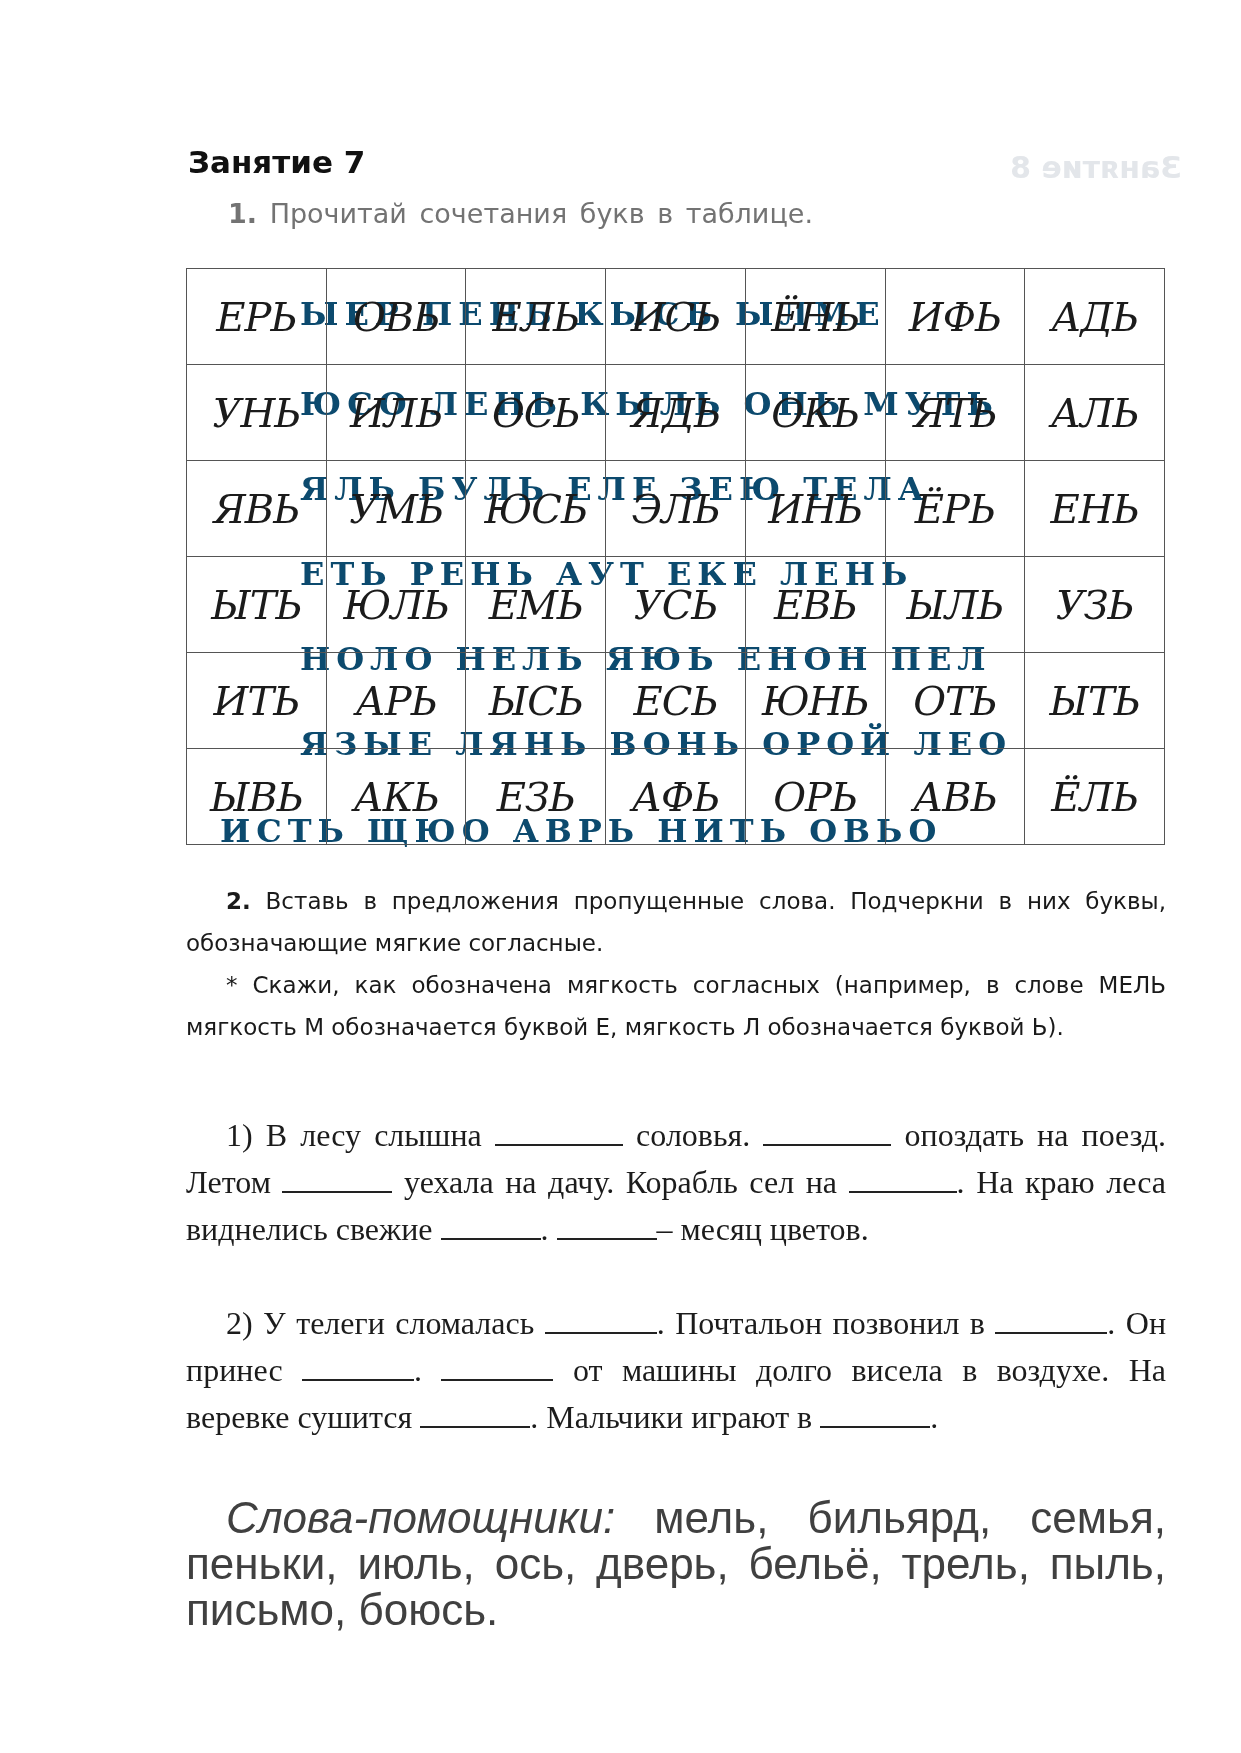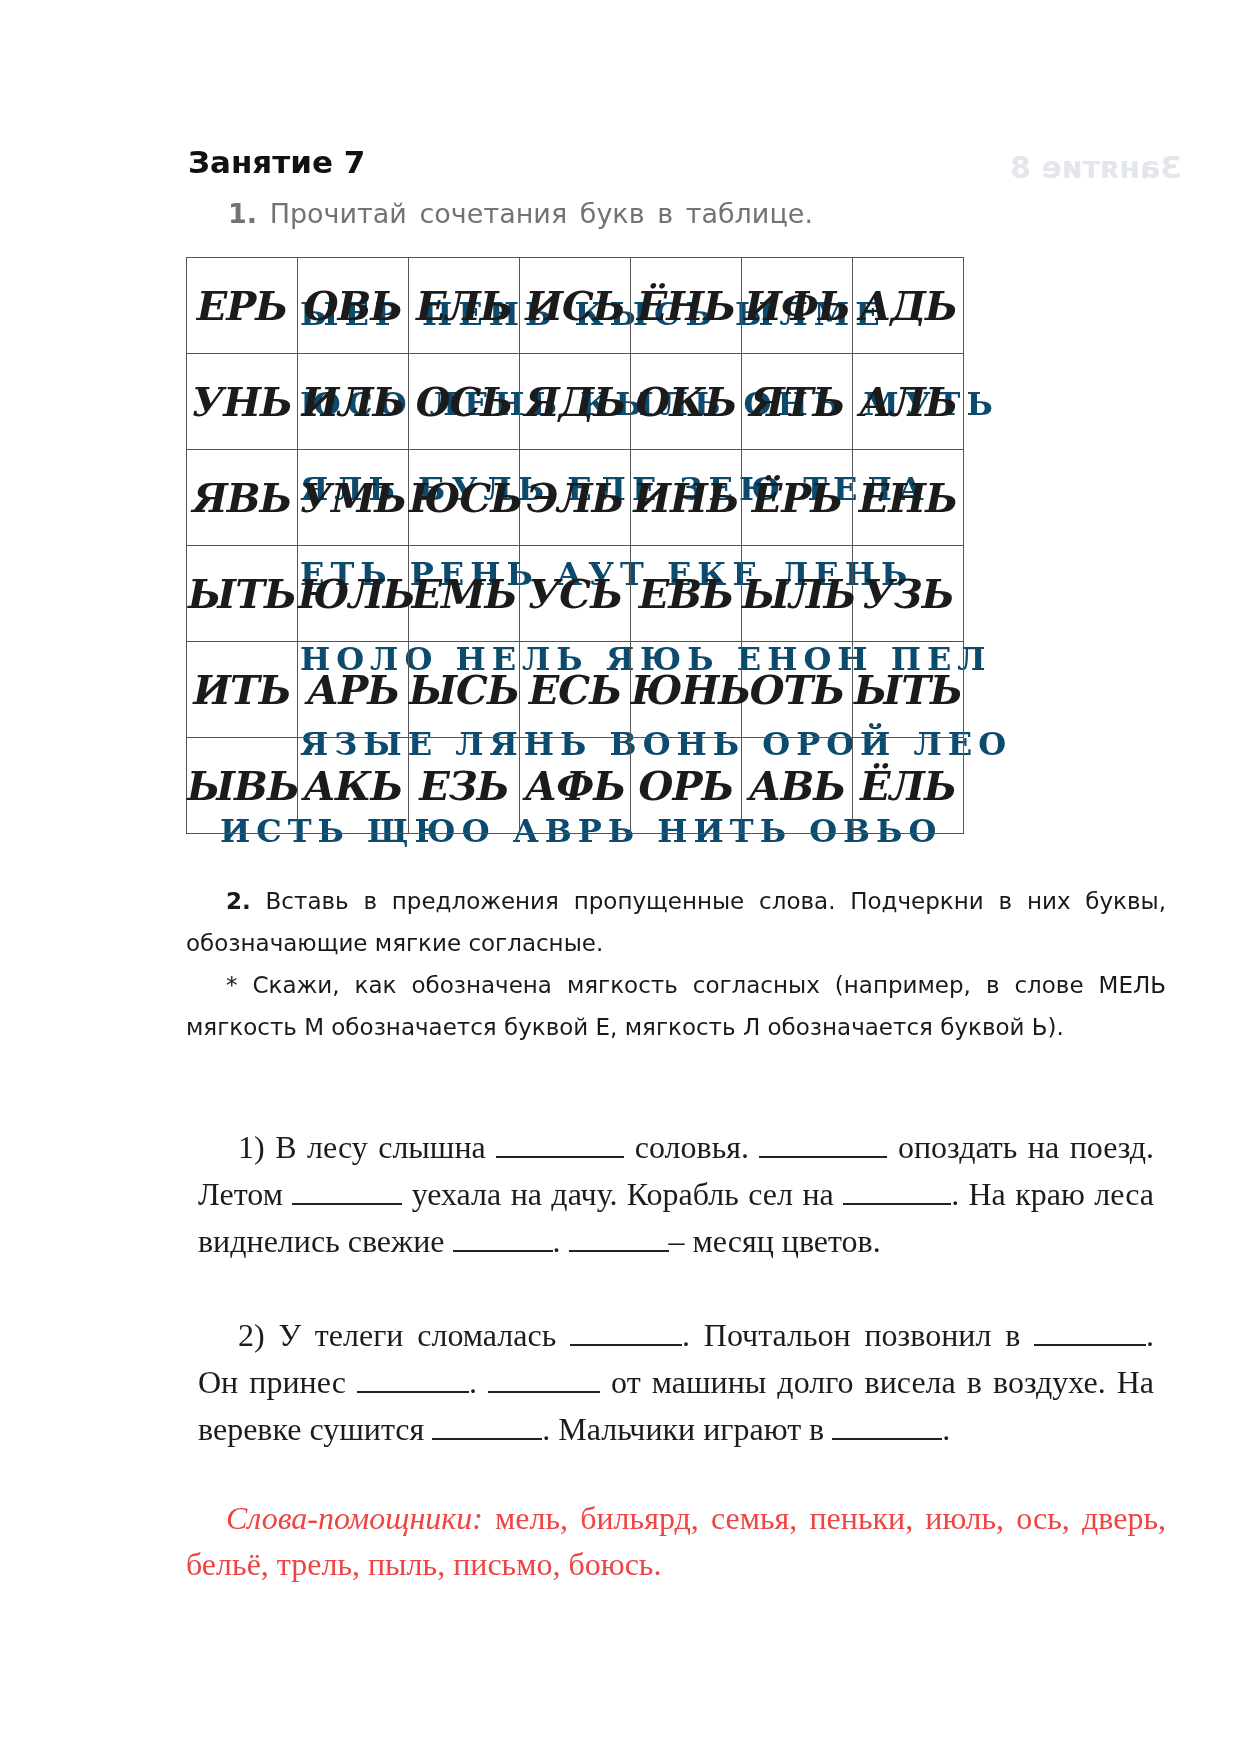--- a/index.html
+++ b/index.html
@@ -15,42 +15,42 @@
   .title {
     position:absolute; left:188px; top:144px; font-family:"DejaVu Sans", sans-serif;
     font-weight:bold; font-size:31px; letter-spacing:0px; color:#111;
   }
   .task1 {
     position:absolute; left:228px; top:198px; font-family:"DejaVu Sans", sans-serif;
     font-size:27px; color:#737373; word-spacing:4px;
   }
   .task1 b { font-weight:bold; }
   table.letters {
-    position:absolute; left:186px; top:257px; width:778px; height:577px;
-    border-collapse:collapse; table-layout:fixed;font-weight:bold;
+    position:absolute; left:186px; top:268px; width:979px; height:577px;
+    border-collapse:collapse; table-layout:fixed;
   }
   table.letters td {
     border:1.5px solid #555; height:95px; text-align:center; vertical-align:middle;
     font-family:"DejaVu Serif", serif; font-style:italic; font-size:40px; color:#1b1b1b;
     letter-spacing:-1px; padding:0;
   }
   .task2 {
     position:absolute; left:186px; top:880px; width:980px; font-family:"DejaVu Sans", sans-serif;
     font-size:23px; line-height:42px; color:#1a1a1a; text-align:justify;
   }
   .task2 p { margin:0; }
   .task2 .num { font-weight:bold; }
   .ind { text-indent:40px; }
   .exercise {
     position:absolute; left:186px; width:980px; font-family:"Liberation Serif", serif;
     font-size:32px; line-height:47px; color:#1c1c1c; text-align:justify;
   }
-  .exercise p { margin:12px; }
+  .exercise p { margin:0; }
   .blank { display:inline-block; border-bottom:2px solid #222; height:26px; vertical-align:baseline; }
-  .helpers { position:absolute; left:186px; top:1495px; width:980px; font-family:Liberation Serif, serif; font-size:32px; line-height:46px; color:#ef4444; text-align:justify; }
+  .helpers { position:absolute; left:186px; top:1495px; width:980px; font-family:Liberation Sans, sans-serif; font-size:44px; line-height:46px; color:#404040; text-align:justify; }
   .helpers .lbl { font-style:italic; }
 </style>
 </head>
 <body>
 
 <div class="ghost-title">Занятие 8</div>
 <div class="ghost" style="left:300px;top:295px;">ЫЕР ПЕНЬ КЫСЬ ЫЛМЕ</div>
 <div class="ghost" style="left:300px;top:385px;">ЮСО ЛЕНЬ КЫЛЬ ОНЬ МУТЬ</div>
 <div class="ghost" style="left:300px;top:470px;text-align:right;">ЯЛЬ БУЛЬ ЕЛЕ ЗЕЮ ТЕЛА</div>
 <div class="ghost" style="left:300px;top:555px;">ЕТЬ РЕНЬ АУТ ЕКЕ ЛЕНЬ</div>

